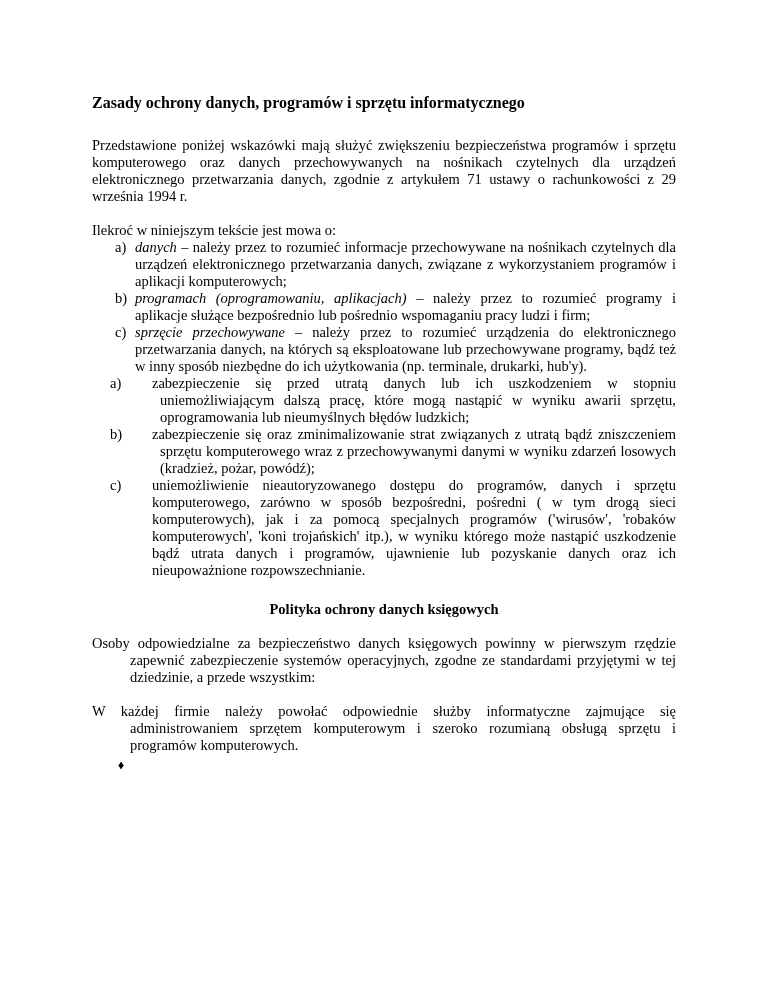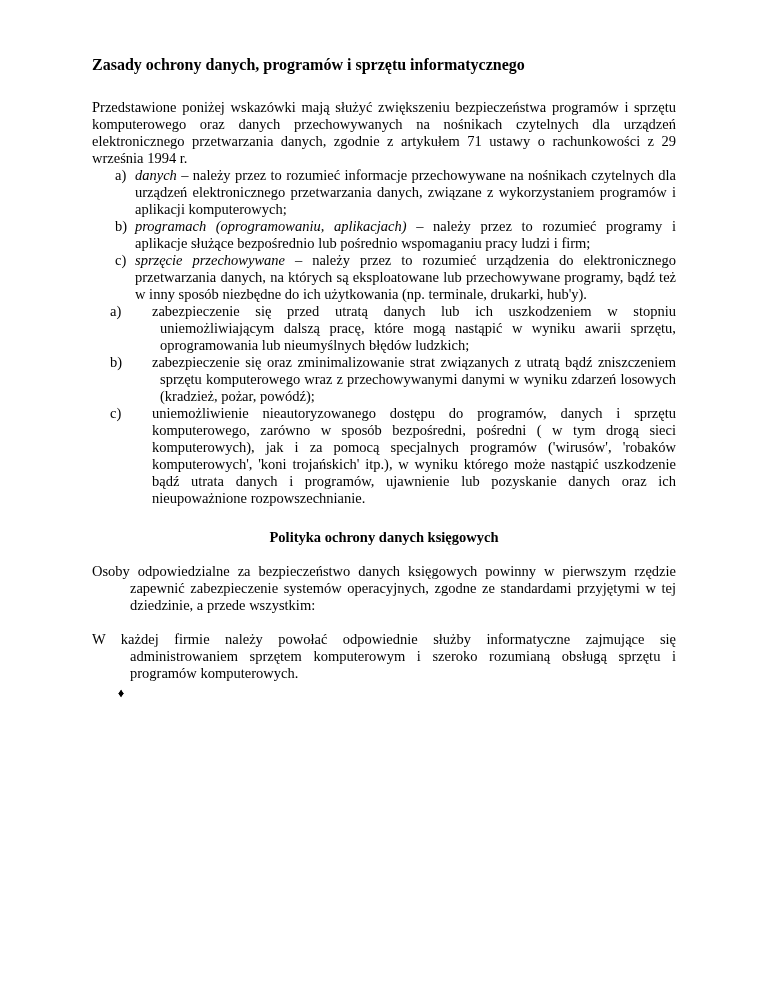--- a/index.html
+++ b/index.html
@@ -6,21 +6,21 @@
     margin: 0;
     padding: 0;
     background: #ffffff;
   }
   .page {
     position: relative;
     width: 768px;
     min-height: 994px;
     box-sizing: border-box;
     margin: 0 auto;
-    padding: 56px 92px 40px 92px;
+    padding: 94px 92px 40px 92px;
     background: #ffffff;
     color: #000000;
     font-family: "Liberation Serif", "DejaVu Serif", serif;
     font-size: 14.5px;
     line-height: 17px;
   }
   .doc-title {
     font-weight: bold;
     font-size: 16px;
     margin: 0 0 26px 0;
@@ -101,20 +101,21 @@
 </style>
 </head>
 <body>
 
 <div class="page">
 
   <h1 class="doc-title">Zasady ochrony danych, programów i sprzętu informatycznego</h1>
 
   <p class="para first-para">Przedstawione poniżej wskazówki mają służyć zwiększeniu bezpieczeństwa programów i sprzętu komputerowego oraz danych przechowywanych na nośnikach czytelnych dla urządzeń elektronicznego przetwarzania danych, zgodnie z artykułem 71 ustawy o rachunkowości z 29 września 1994 r.</p>
 
+  <p class="para">Ilekroć w niniejszym tekście jest mowa o:</p>
 
   <div class="list">
     <div class="list-item def-item">
       <span class="marker">a)</span>
       <em class="term">danych</em><span> – należy przez to rozumieć informacje przechowywane na nośnikach czytelnych dla urządzeń elektronicznego przetwarzania danych, związane z wykorzystaniem programów i aplikacji komputerowych;</span>
     </div>
     <div class="list-item def-item">
       <span class="marker">b)</span>
       <em class="term">programach (oprogramowaniu, aplikacjach)</em><span> – należy przez to rozumieć programy i aplikacje służące bezpośrednio lub pośrednio wspomaganiu pracy ludzi i firm;</span>
     </div>

